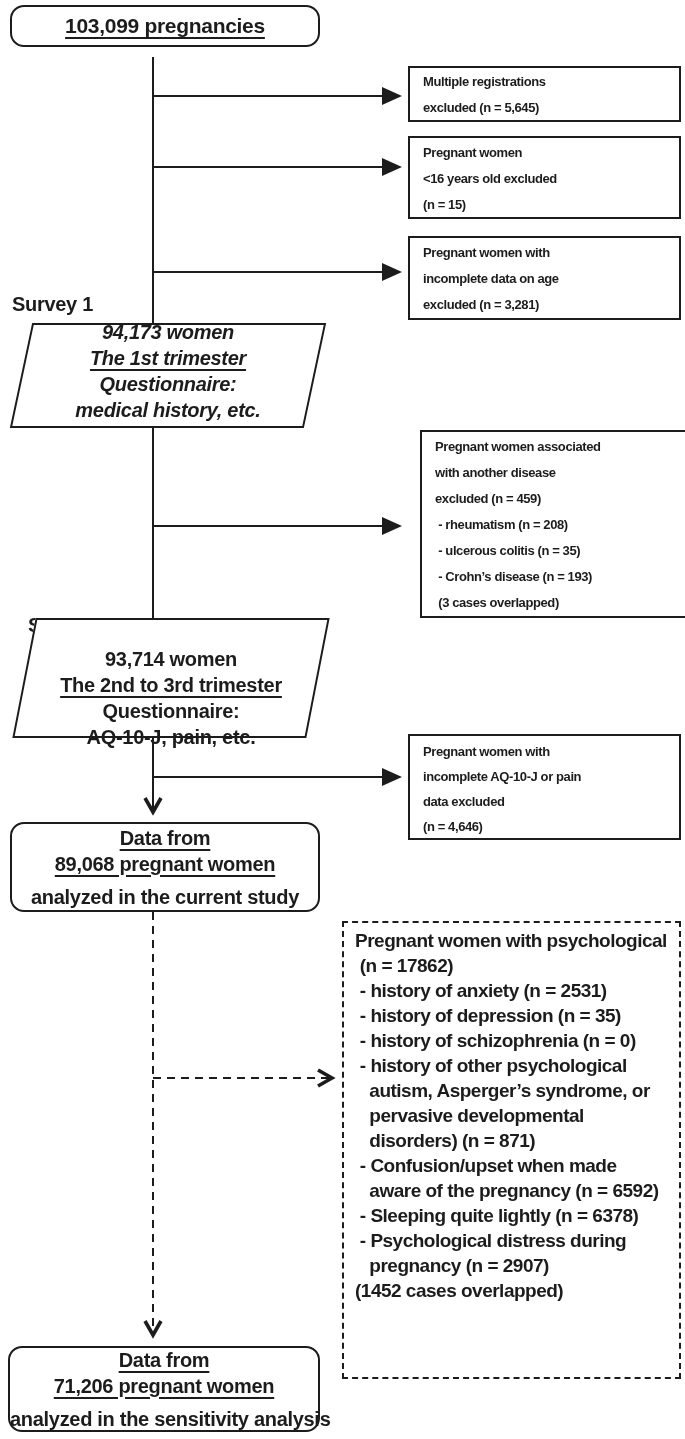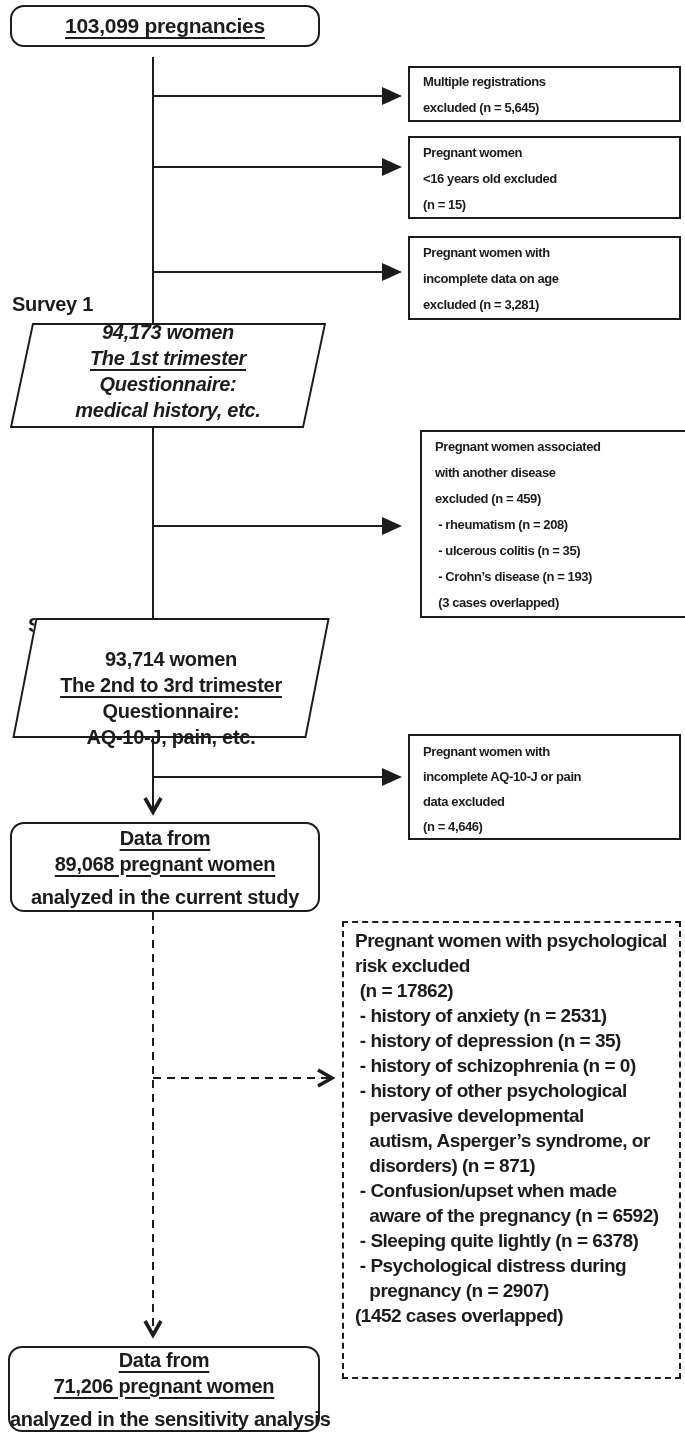--- a/index.html
+++ b/index.html
@@ -117,28 +117,27 @@
     </div>
 
   <div class="box rounded center result" style="left:10px;top:822px;width:310px;height:90px;">
       <div class="ln u">Data from</div>
       <div class="ln u">89,068 pregnant women</div>
       <div class="ln">analyzed in the current study</div>
     </div>
 
   <div class="box dashed psy" style="left:342px;top:921px;width:339px;height:458px;">
       <div class="ln">Pregnant women with psychological</div>
-      <div class="ln">risk excluded</div>
       <div class="ln"> (n = 17862)</div>
       <div class="ln"> - history of anxiety (n = 2531)</div>
       <div class="ln"> - history of depression (n = 35)</div>
       <div class="ln"> - history of schizophrenia (n = 0)</div>
       <div class="ln"> - history of other psychological</div>
+      <div class="ln">   autism, Asperger’s syndrome, or</div>
       <div class="ln">   pervasive developmental</div>
-      <div class="ln">   autism, Asperger’s syndrome, or</div>
       <div class="ln">   disorders) (n = 871)</div>
       <div class="ln"> - Confusion/upset when made</div>
       <div class="ln">   aware of the pregnancy (n = 6592)</div>
       <div class="ln"> - Sleeping quite lightly (n = 6378)</div>
       <div class="ln"> - Psychological distress during</div>
       <div class="ln">   pregnancy (n = 2907)</div>
       <div class="ln">(1452 cases overlapped)</div>
     </div>
 
   <div class="box rounded center result" style="left:8px;top:1346px;width:312px;height:86px;">

